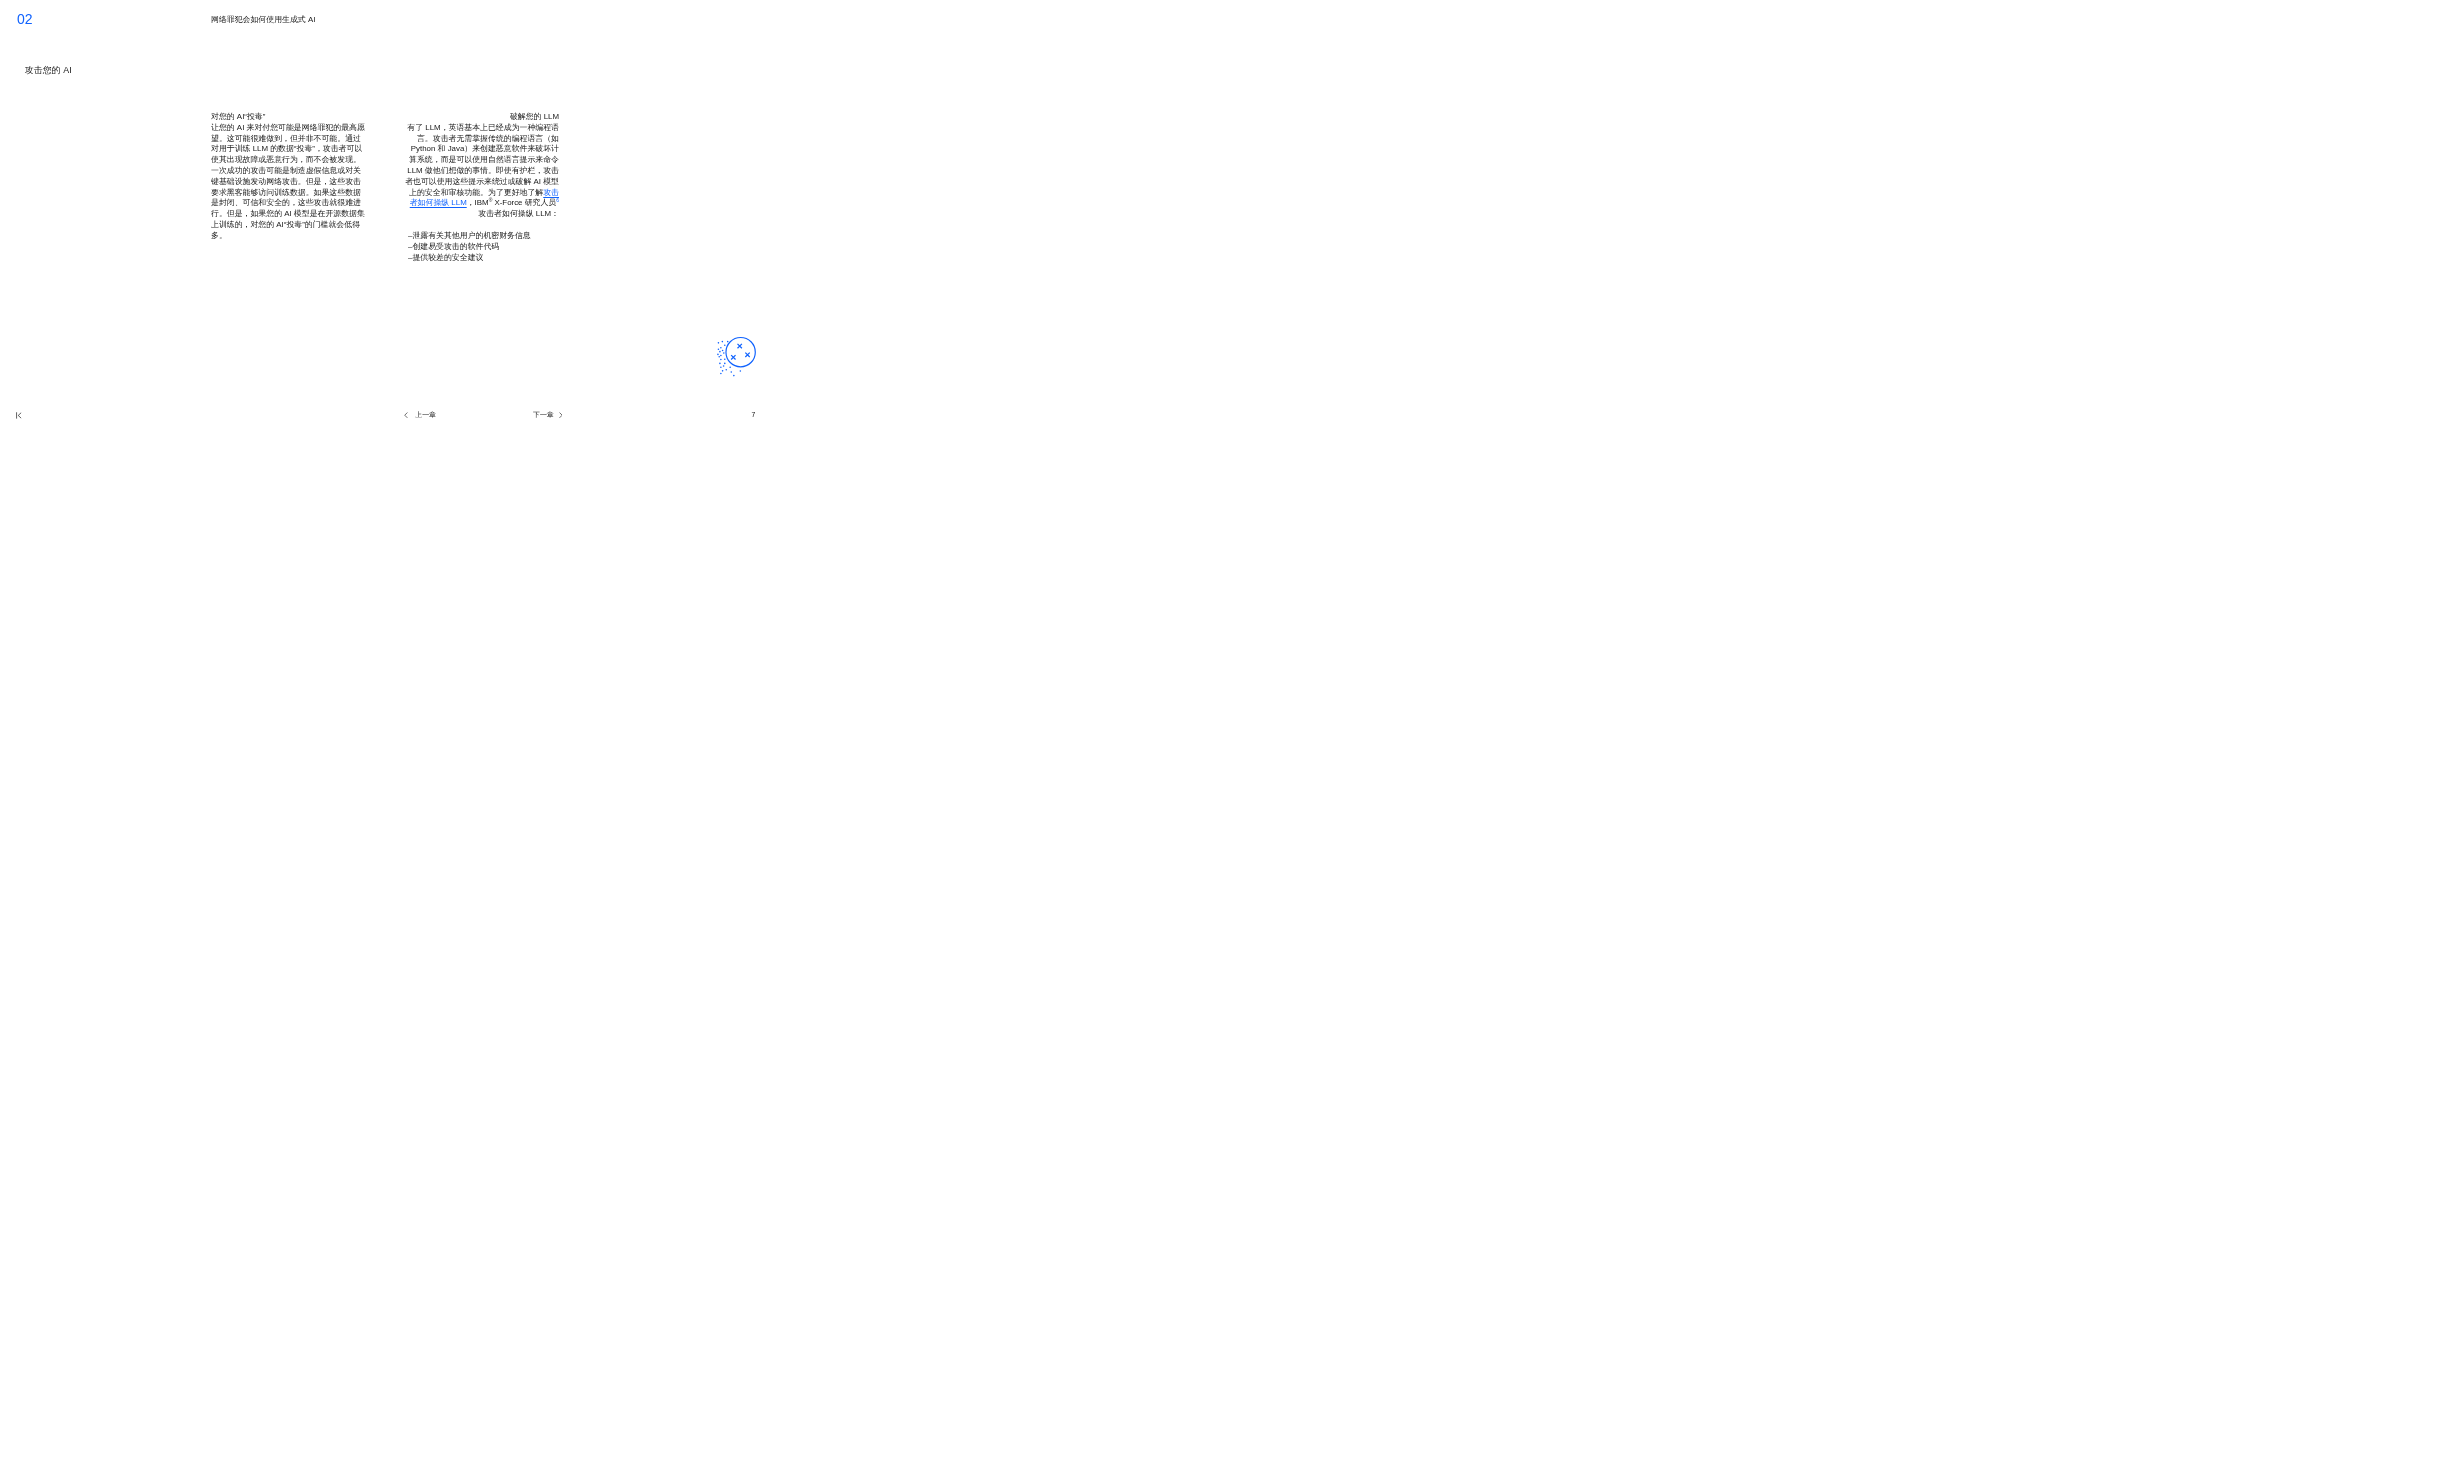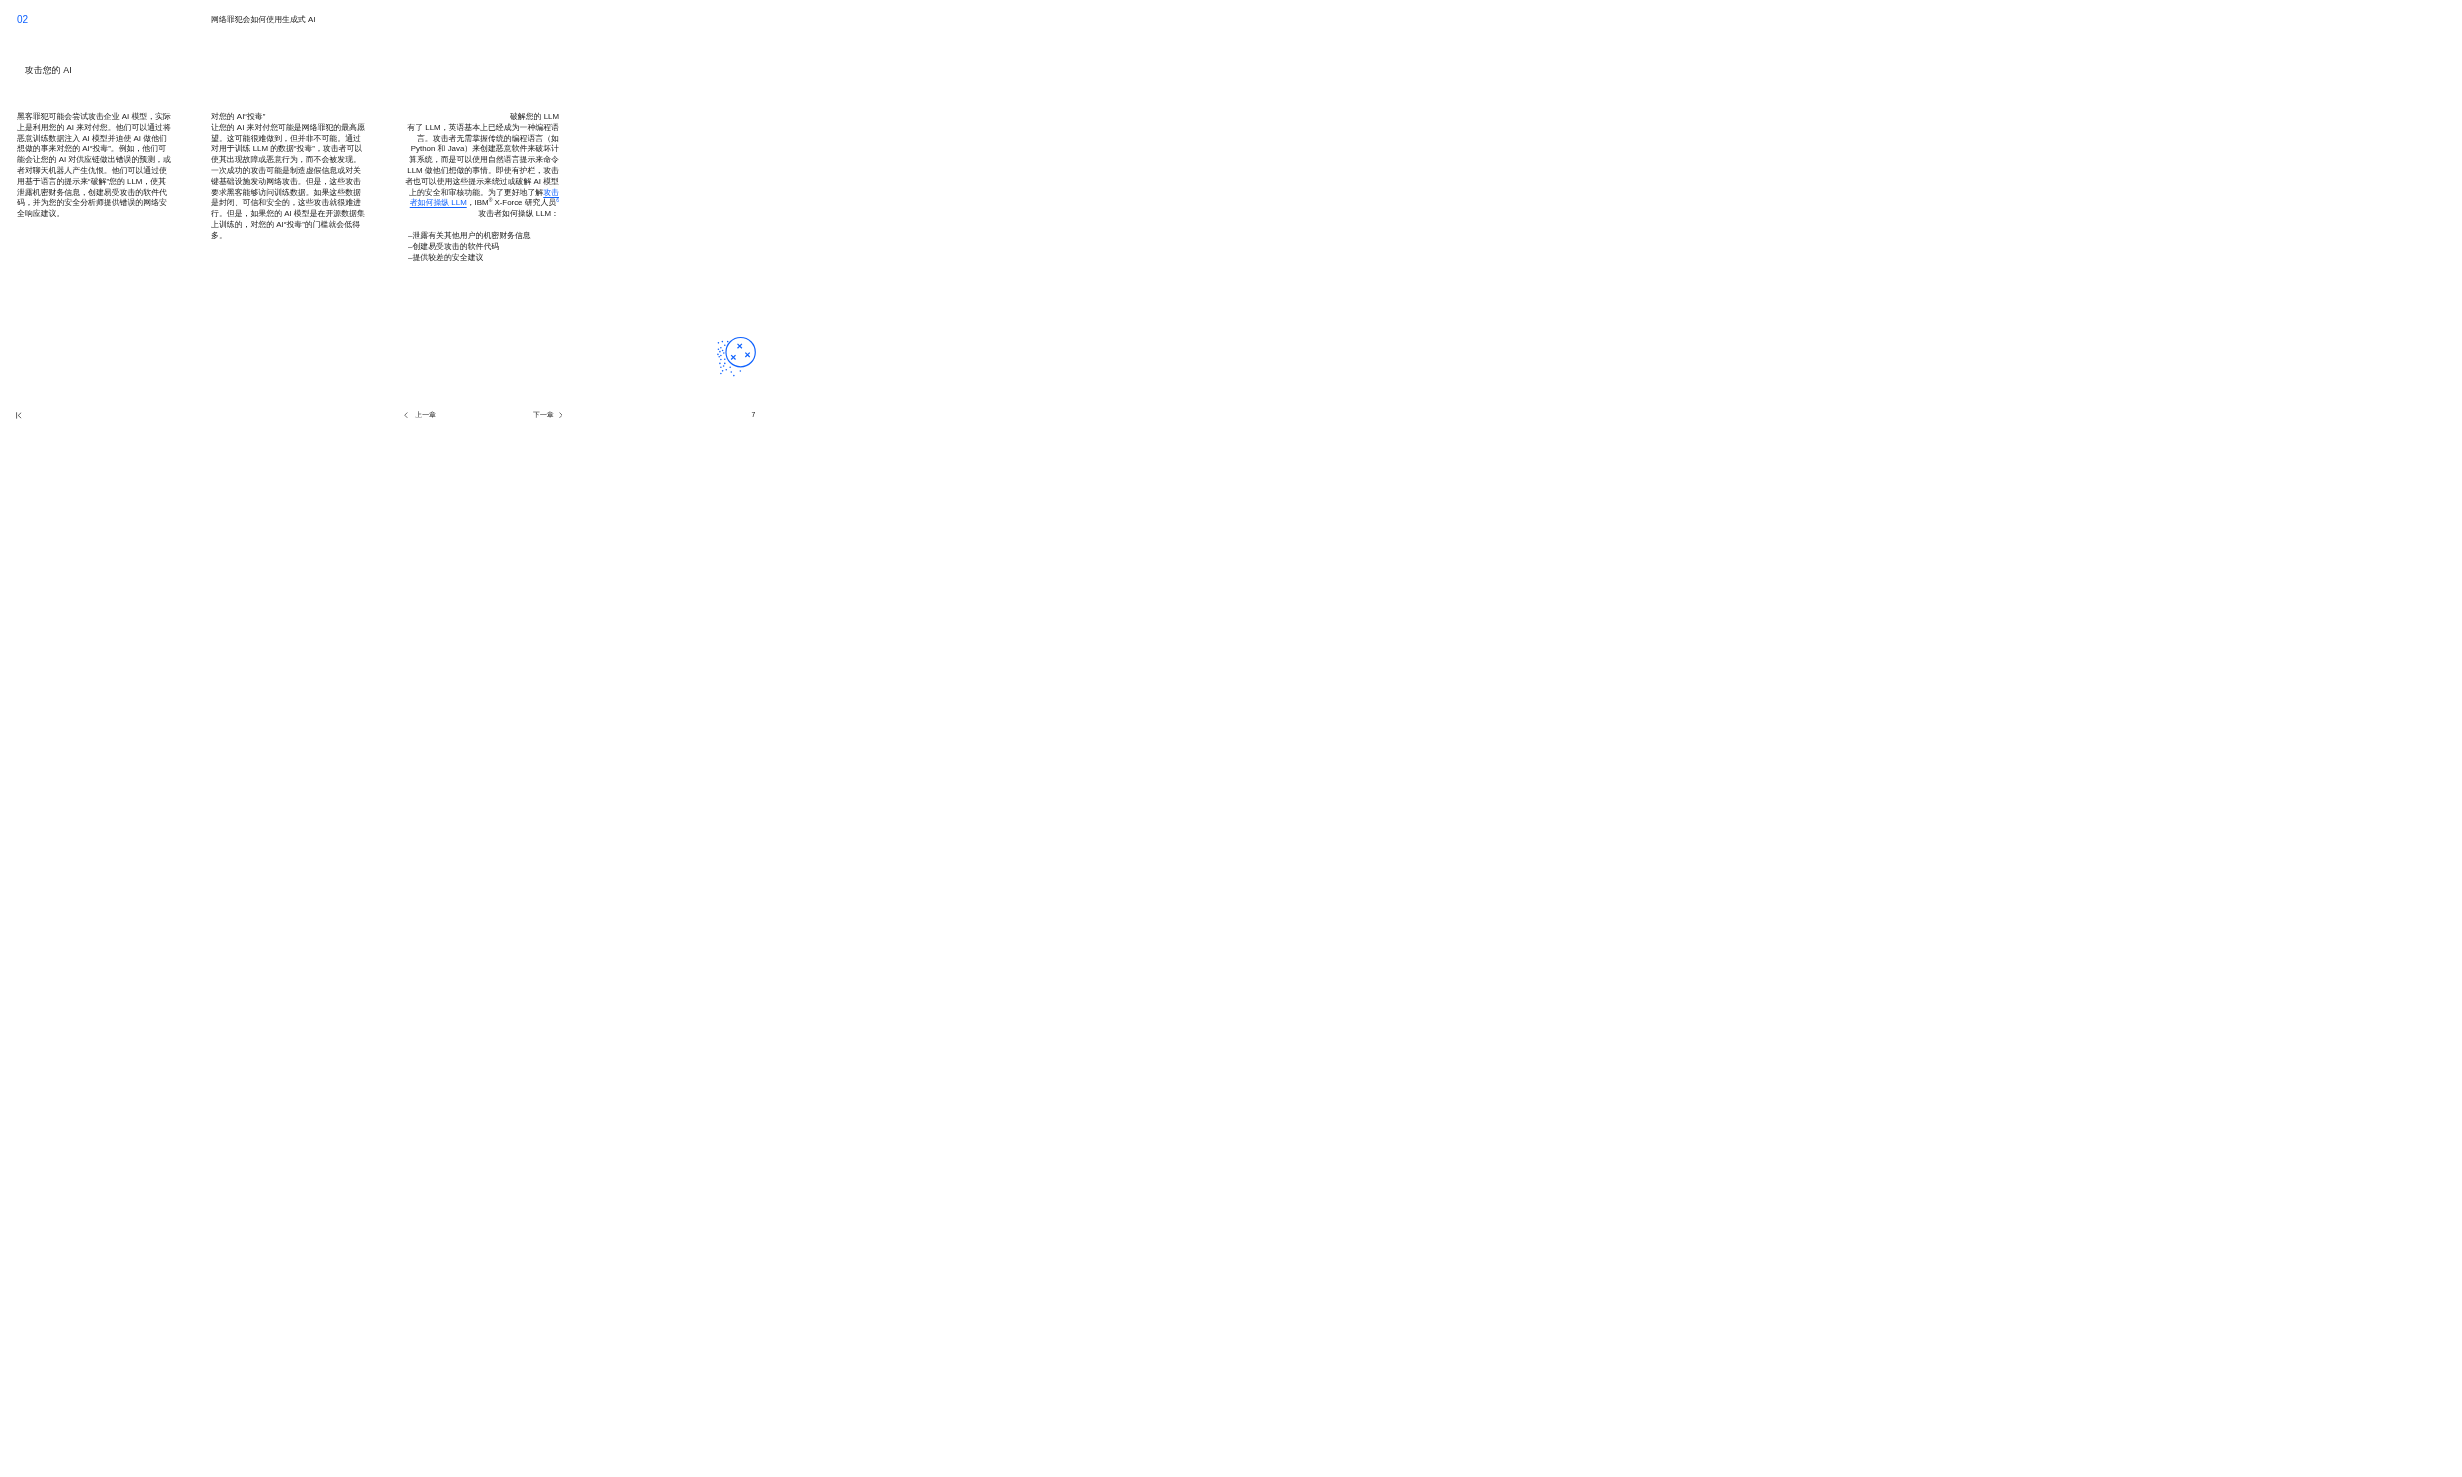--- a/index.html
+++ b/index.html
@@ -9,21 +9,21 @@
     width: 772px;
     height: 434px;
     background: #ffffff;
     font-family: "Liberation Sans", sans-serif;
     color: #161616;
     overflow: hidden;
   }
   
   .section-number {
     position: absolute; left: 17px; top: 14.8px;
-    font-size: 10px; line-height: 9.8px; color: #0f62fe;
+    font-size: 14px; line-height: 9.8px; color: #0f62fe;
   }
   .header-title {
     position: absolute; left: 211px; top: 15.3px;
     font-size: 7.9px; line-height: 9.8px; color: #161616;
   }
   .page-title {
     position: absolute; left: 16.7px; top: 56px;
     font-size: 8.9px; line-height: 12.8px; font-weight: 300;
     letter-spacing: 0.1px; margin: 8px; color: #161616;
   }
@@ -69,23 +69,20 @@
 </head>
 <body>
 
 <div class="page">
 
   <div class="section-number">02</div>
   <div class="header-title">网络罪犯会如何使用生成式 AI</div>
 
   <h1 class="page-title">攻击您的 AI</h1>
 
-  <section class="col col-1">
-    <p>黑客罪犯可能会尝试攻击企业 AI 模型，实际上是利用您的 AI 来对付您。他们可以通过将恶意训练数据注入 AI 模型并迫使 AI 做他们想做的事来对您的 AI“投毒”。例如，他们可能会让您的 AI 对供应链做出错误的预测，或者对聊天机器人产生仇恨。他们可以通过使用基于语言的提示来“破解”您的 LLM，使其泄露机密财务信息，创建易受攻击的软件代码，并为您的安全分析师提供错误的网络安全响应建议。</p>
-  </section>
 
   <section class="col col-2">
     <h2>对您的 AI“投毒”</h2>
     <p>让您的 AI 来对付您可能是网络罪犯的最高愿望。这可能很难做到，但并非不可能。通过对用于训练 LLM 的数据“投毒”，攻击者可以使其出现故障或恶意行为，而不会被发现。一次成功的攻击可能是制造虚假信息或对关键基础设施发动网络攻击。但是，这些攻击要求黑客能够访问训练数据。如果这些数据是封闭、可信和安全的，这些攻击就很难进行。但是，如果您的 AI 模型是在开源数据集上训练的，对您的 AI“投毒”的门槛就会低得多。</p>
   </section>
 
   <section class="col col-3">
     <h2>破解您的 LLM</h2>
     <p><span>有了 LLM，英语基本上已经成为一种编程语言。攻击者无需掌握传统的编程语言（如 Python 和 Java）来创建恶意软件来破坏计算系统，而是可以使用自然语言提示来命令 LLM 做他们想做的事情。即使有护栏，攻击者也可以使用这些提示来绕过或破解 AI 模型上的安全和审核功能。为了更好地了解</span><a class="body-link" href="#">攻击者如何操纵 LLM</a><span>，IBM</span><sup class="reg-mark">®</sup><span> X-Force 研究人员</span><sup class="footnote-ref">6</sup><span>攻击者如何操纵 LLM：</span></p>
     <ul class="bullets">

